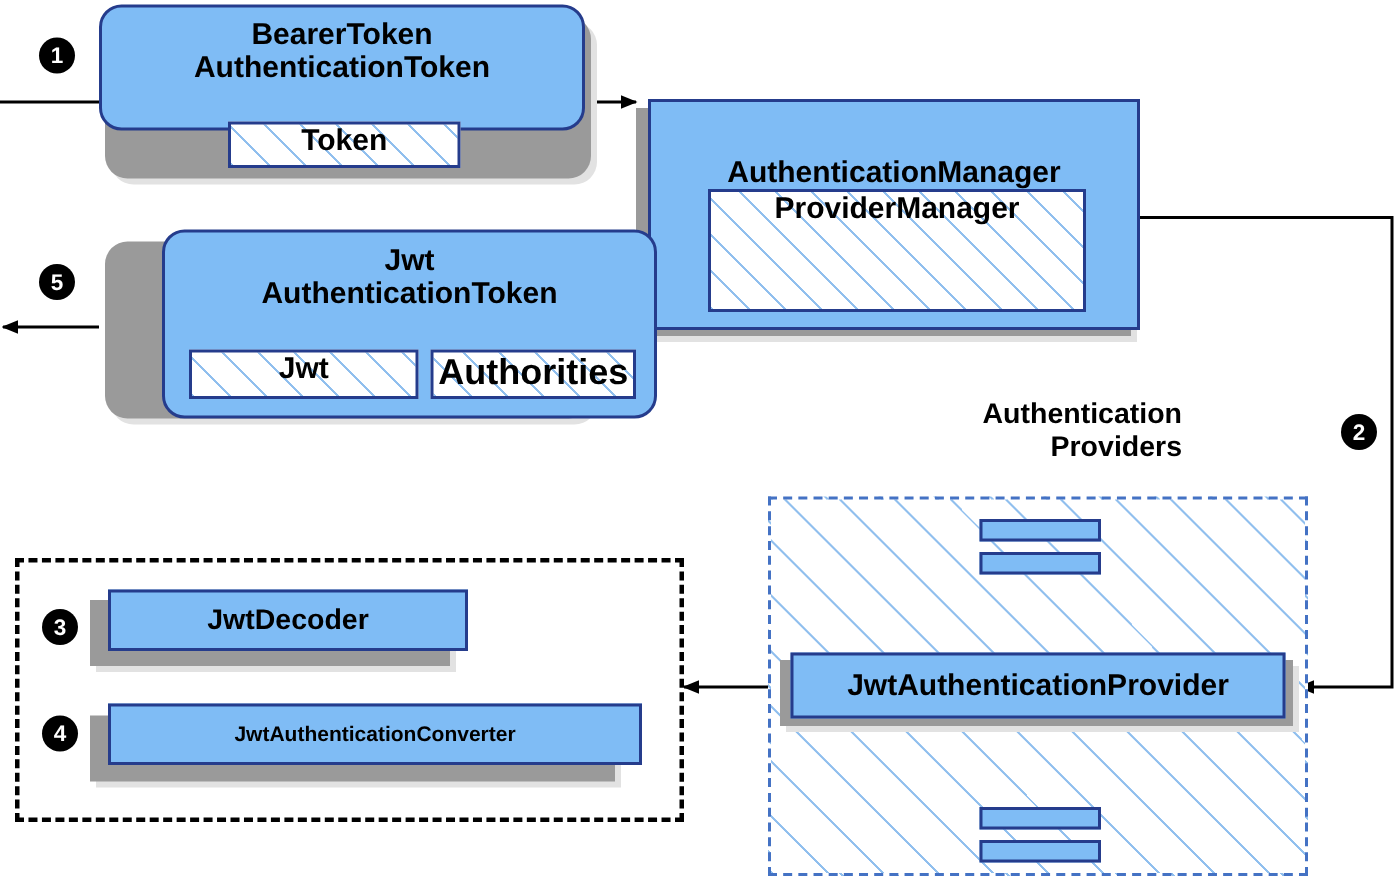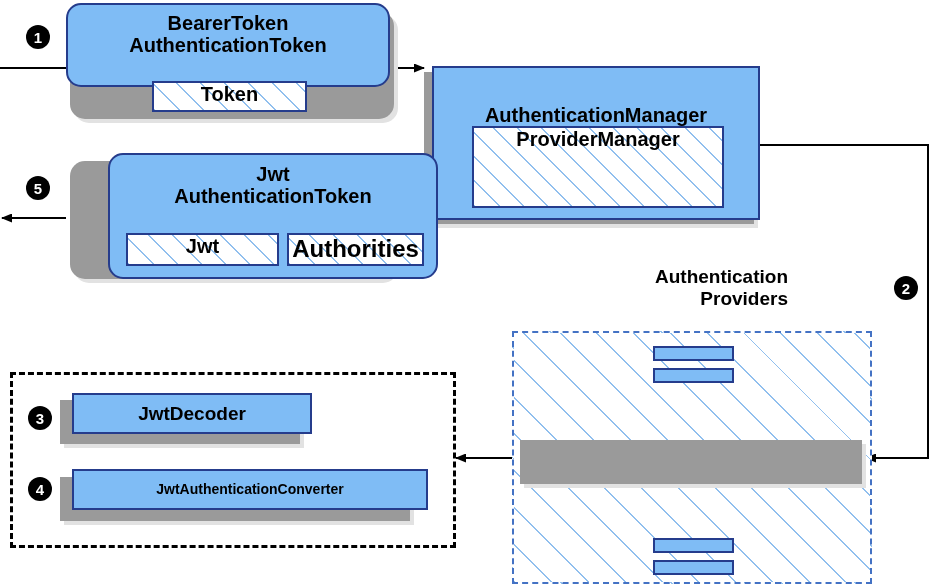--- a/index.html
+++ b/index.html
@@ -177,20 +177,23 @@
   <div class="group blue-hatch" style="left:512px; top:331px; width:360px; height:253px;"></div>
 
   <div class="bar" style="left:653px; top:346px; width:81px; height:15px;"></div>
   <div class="bar" style="left:653px; top:368px; width:81px; height:15px;"></div>
 
   <div class="bar" style="left:653px; top:538px; width:81px; height:15px;"></div>
   <div class="bar" style="left:653px; top:560px; width:81px; height:15px;"></div>
 
   <div class="shadow light" style="left:524px; top:444px; width:342px; height:44px;"></div>
   <div class="shadow" style="left:520px; top:440px; width:342px; height:44px;"></div>
+  <div class="node" style="left:527px; top:435px; width:330px; height:44px; justify-content:center;">
+    <div class="node-title" style="font-size:20px;">JwtAuthenticationProvider</div>
+  </div>
 
   <div class="group black-dot" style="left:10px; top:372px; width:446px; height:176px;"></div>
 
   <div class="shadow light" style="left:64px; top:404px; width:240px; height:44px;"></div>
   <div class="shadow" style="left:60px; top:400px; width:240px; height:44px;"></div>
   <div class="node" style="left:72px; top:393px; width:240px; height:41px; justify-content:center;">
     <div class="node-title" style="font-size:19px;">JwtDecoder</div>
   </div>
 
   <div class="shadow light" style="left:64px; top:481px; width:350px; height:44px;"></div>

